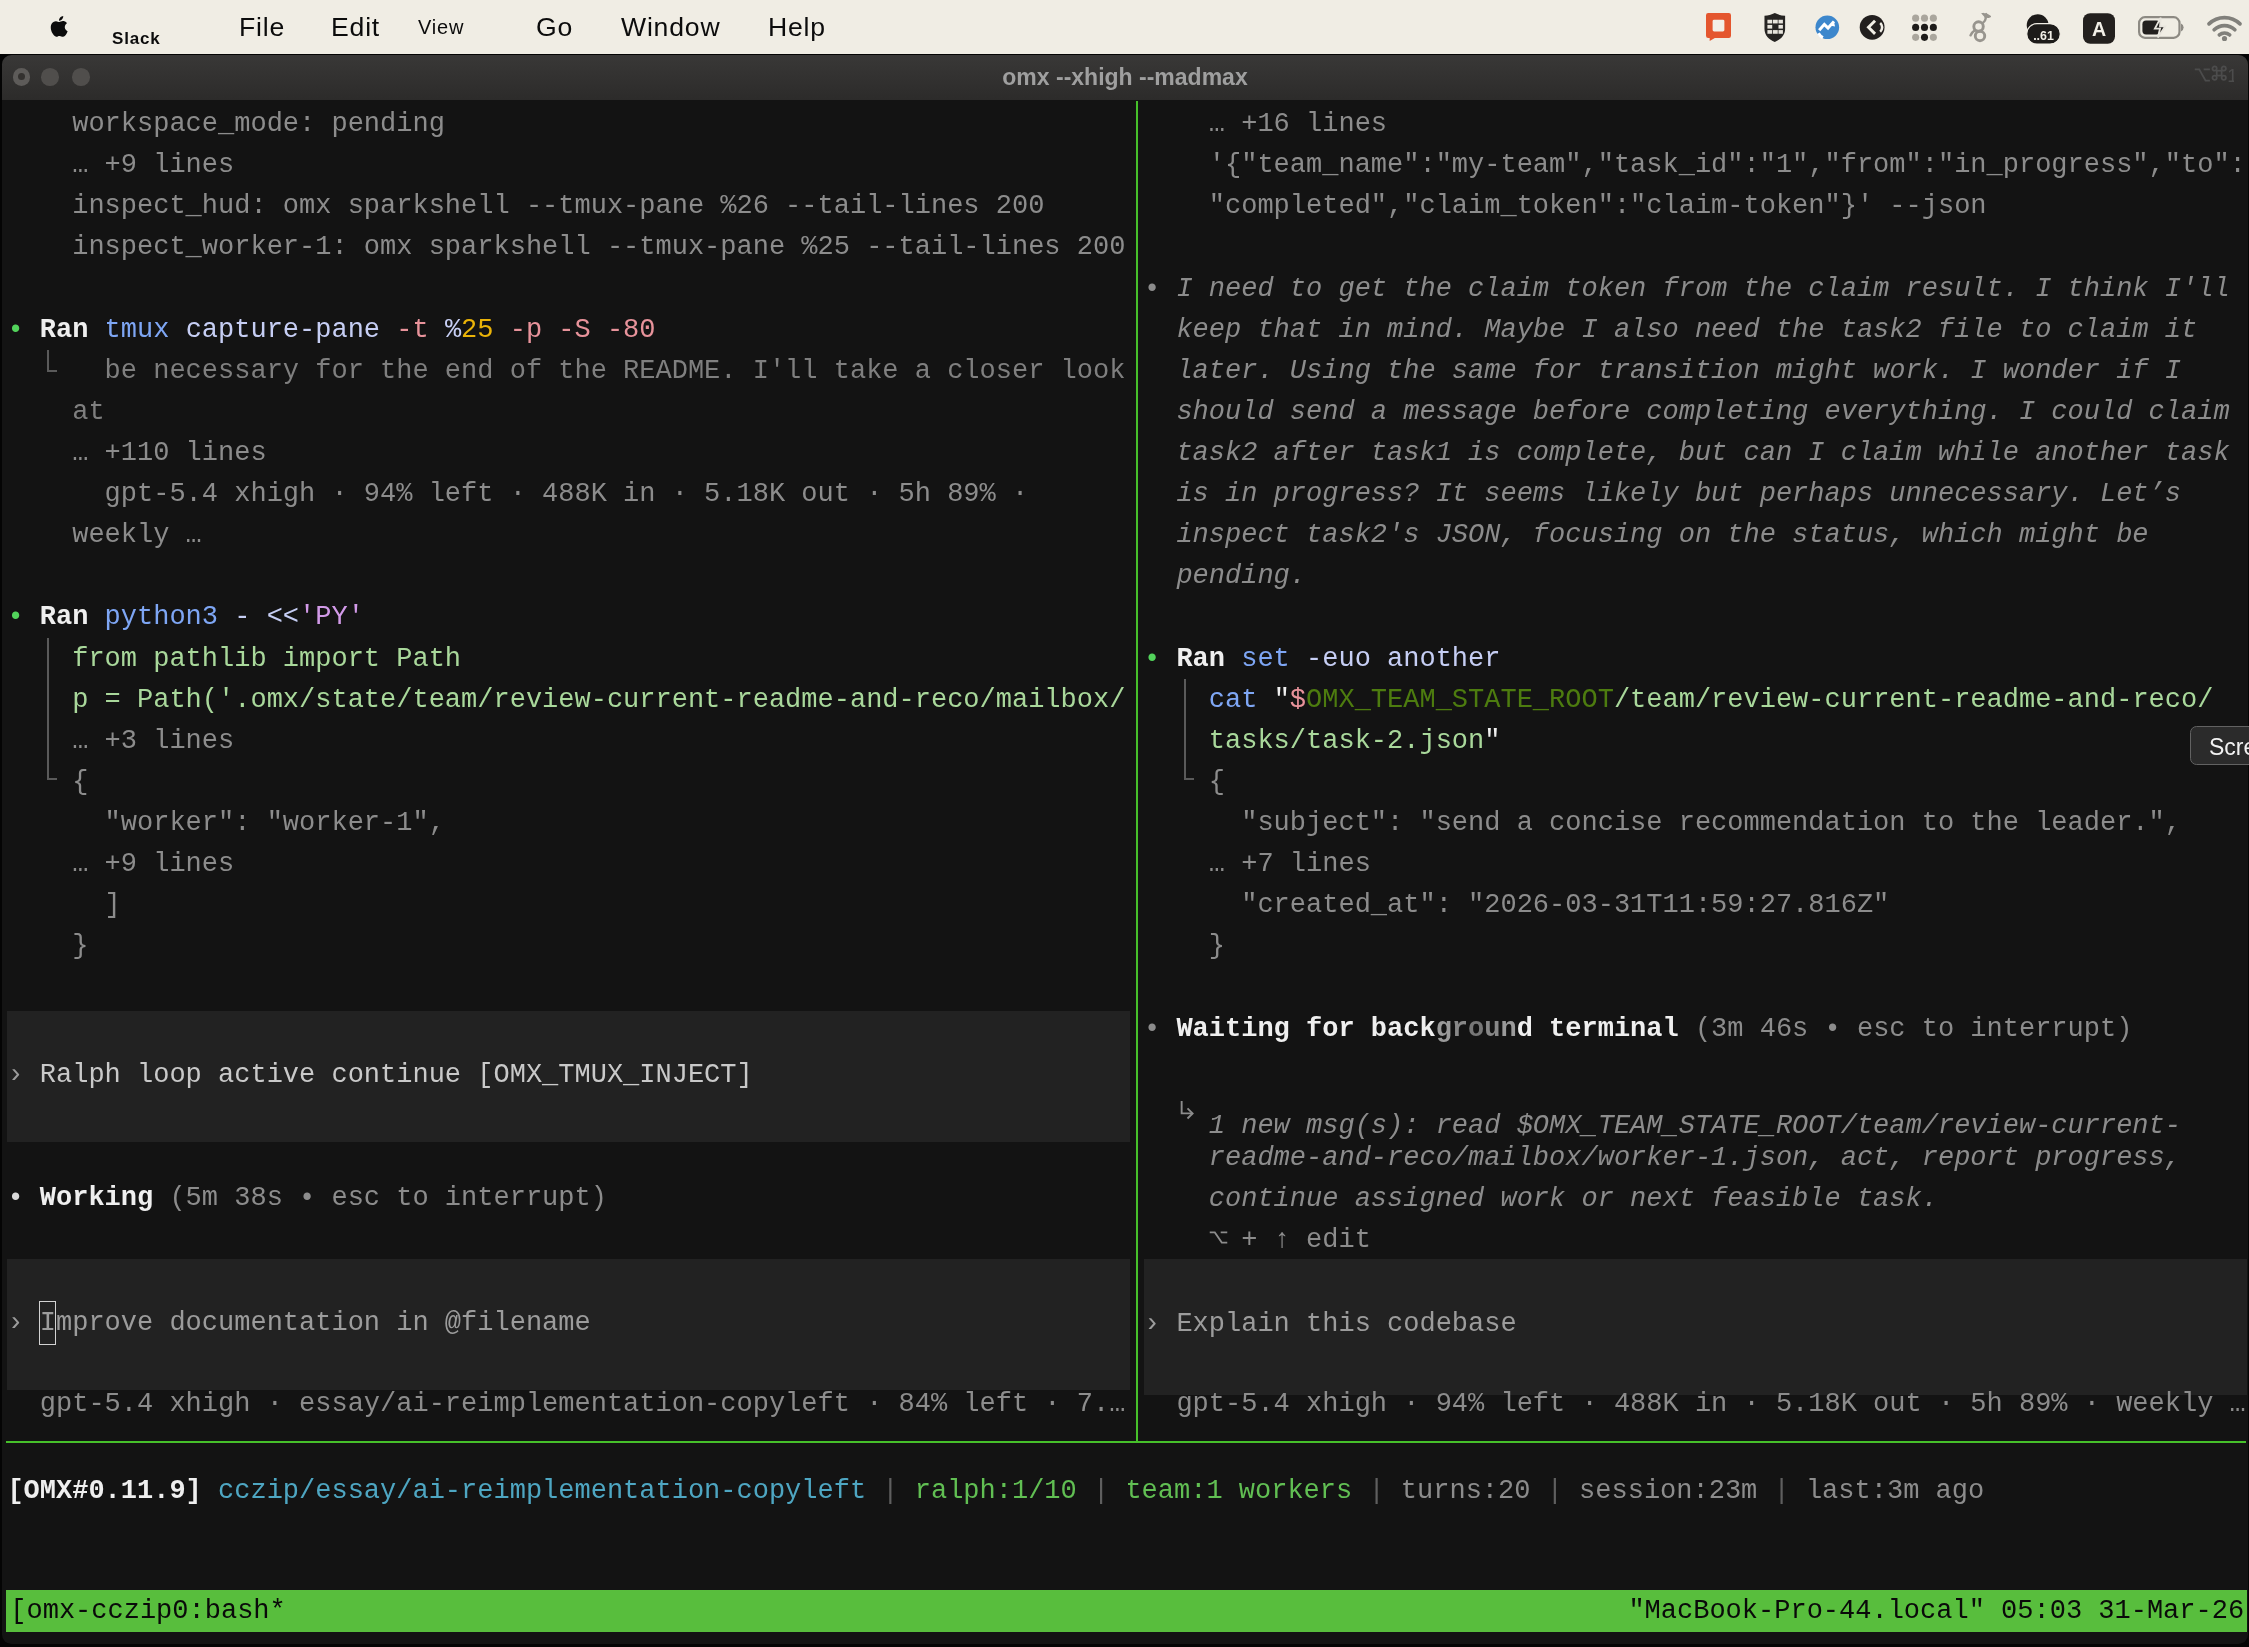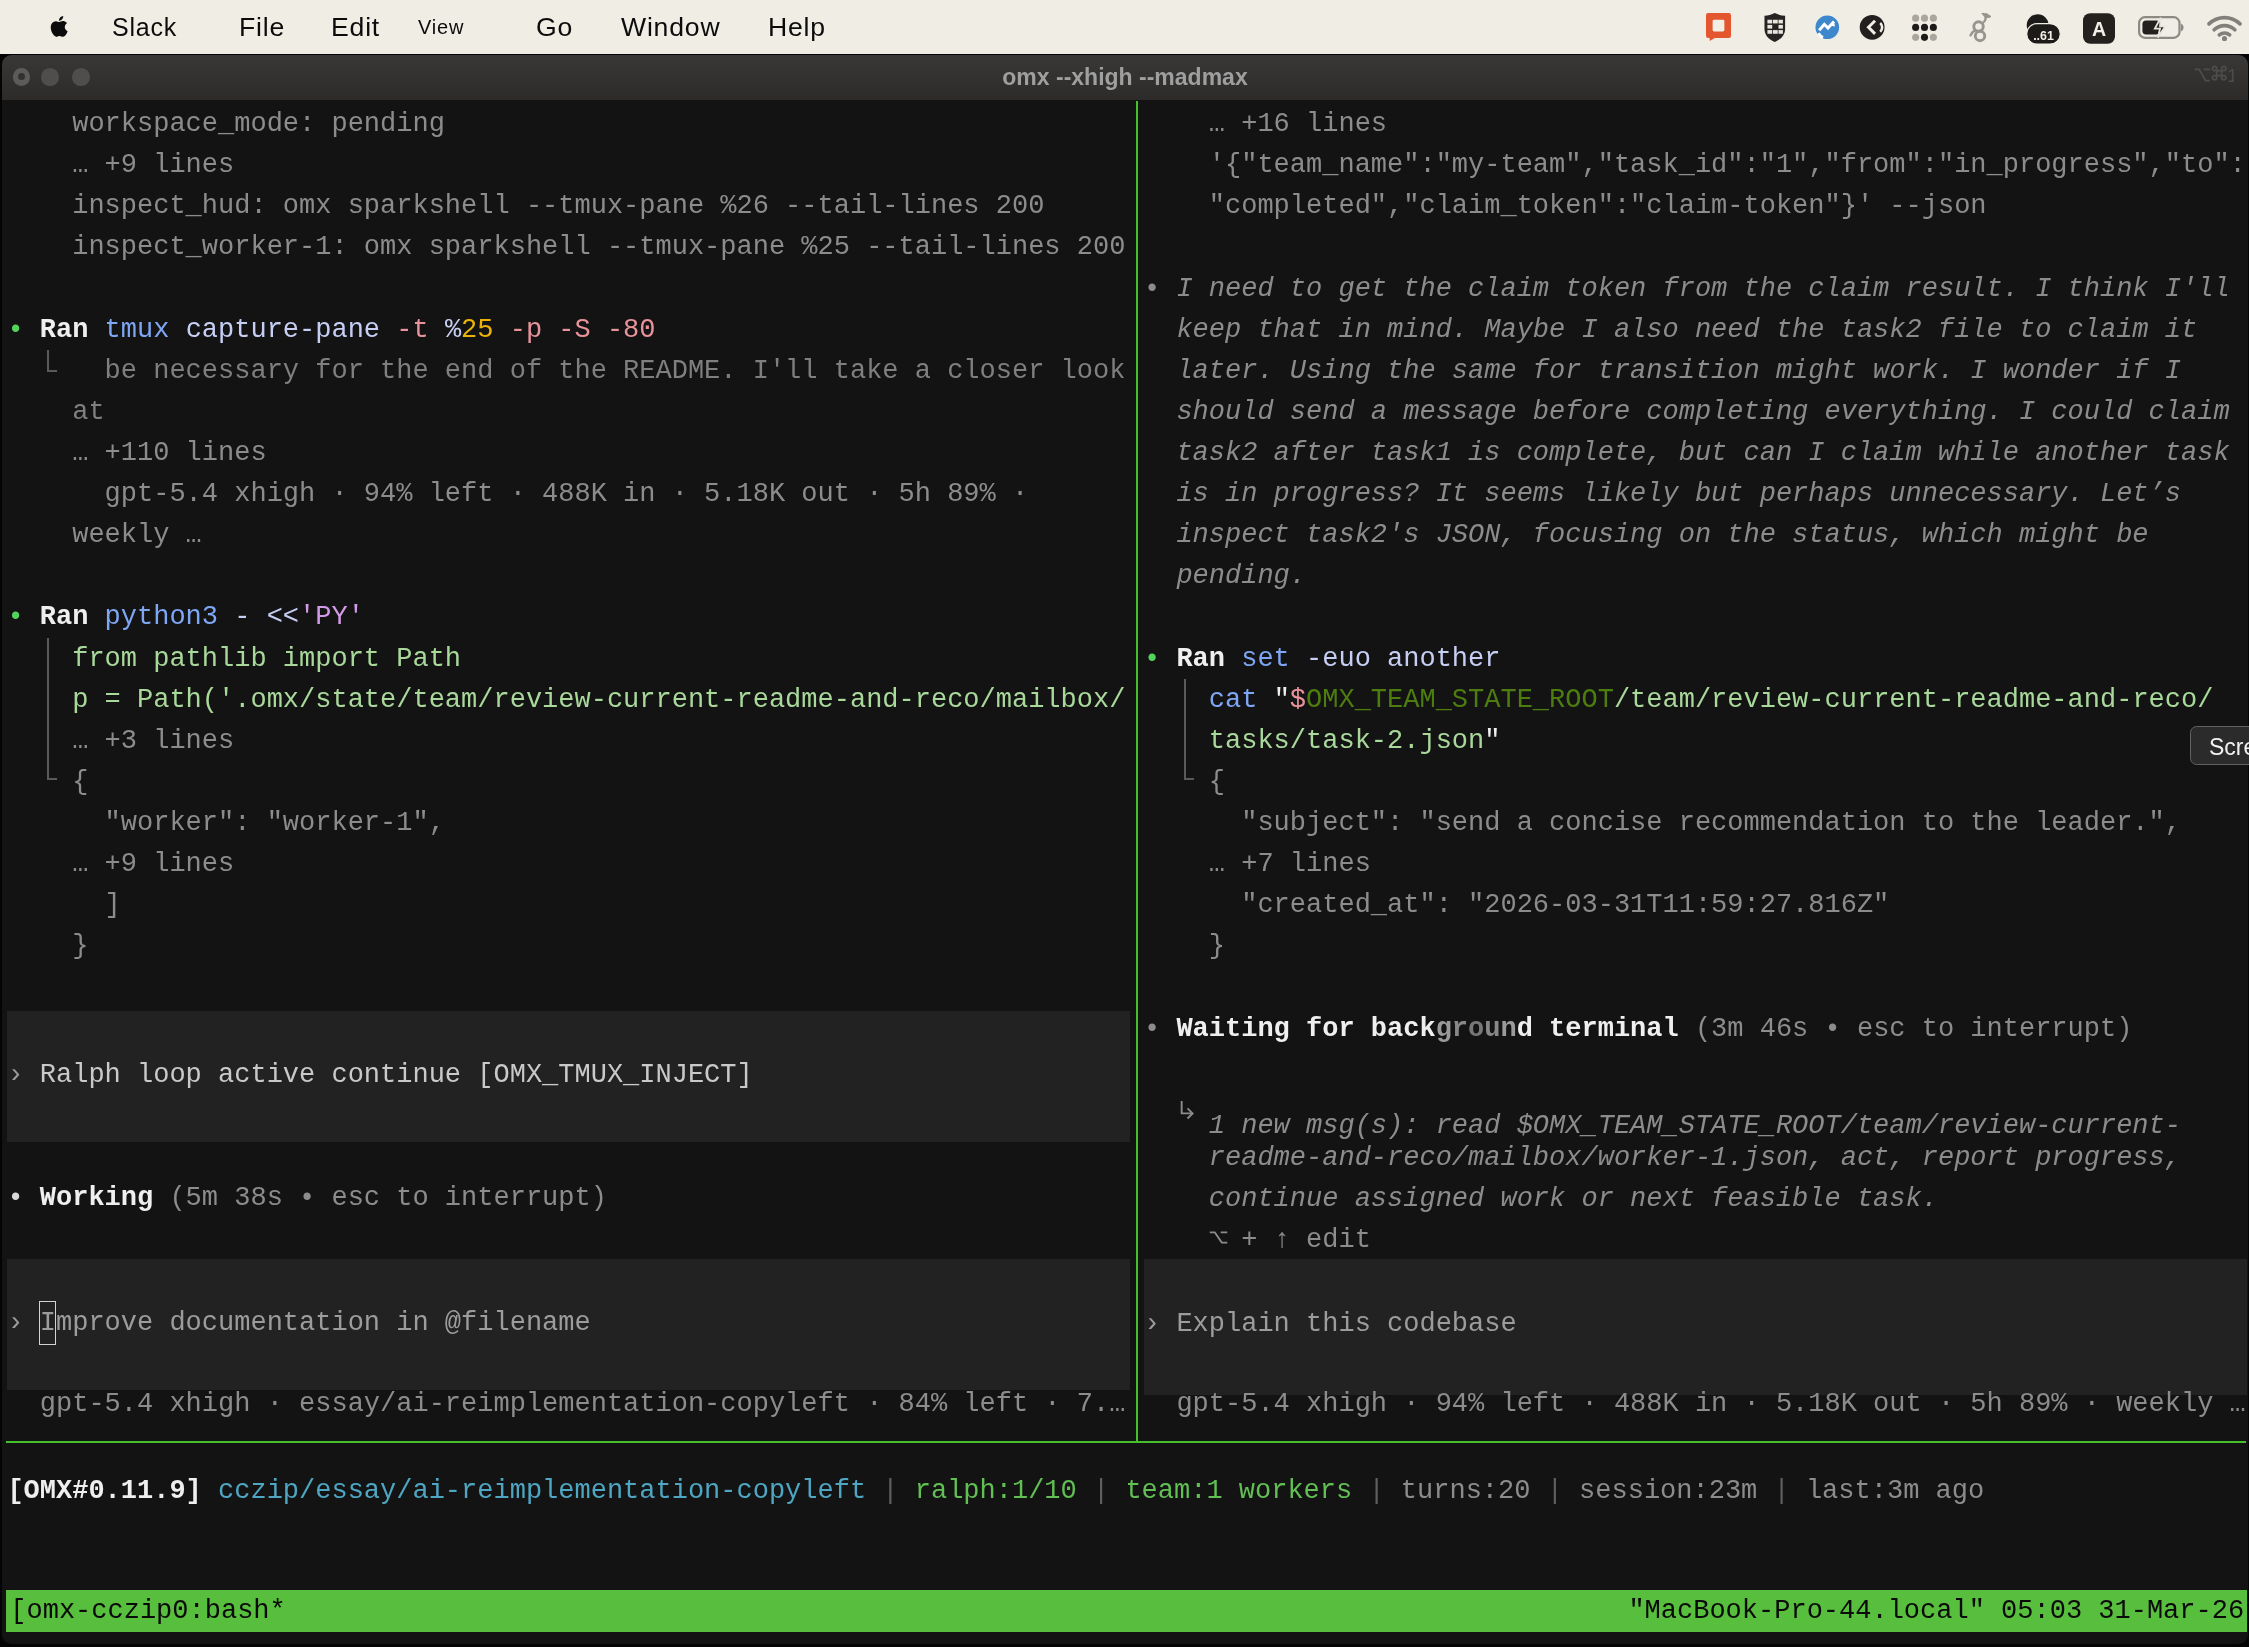--- a/index.html
+++ b/index.html
@@ -27,21 +27,21 @@
 .sep{color:#5f5f5f}
 .sh1{color:#9a9a9a}.sh2{color:#888}.sh3{color:#777}
 .abs{position:absolute}
 </style></head>
 <body>
 
 <div class="abs" style="left:0;top:0;width:2250px;height:54px;background:#f0ede4"></div>
 <svg class="abs" style="left:47px;top:13.3px" width="21.4" height="26.6" viewBox="0 0 29 36">
 <path fill="#0c0c0c" d="M24.1 19.1c0-3.6 2.9-5.3 3-5.4-1.6-2.4-4.2-2.7-5.1-2.8-2.2-.2-4.2 1.3-5.3 1.3-1.1 0-2.8-1.3-4.6-1.2-2.4 0-4.6 1.4-5.8 3.5-2.5 4.3-.6 10.6 1.8 14.1 1.2 1.7 2.6 3.6 4.4 3.5 1.8-.1 2.4-1.1 4.6-1.1 2.1 0 2.7 1.1 4.6 1.1 1.9 0 3.1-1.7 4.3-3.4 1.3-2 1.9-3.9 1.9-4-.1-.1-3.7-1.5-3.8-5.6zM20.5 8.6c1-1.2 1.6-2.8 1.5-4.5-1.4.1-3.2 1-4.2 2.1-.9 1-1.7 2.7-1.5 4.3 1.6.2 3.2-.7 4.2-1.9z"></path>
   </svg>
-<div class="abs" style="left:112px;top:13px;font-size:25px;line-height:29.5px;letter-spacing:0.8px;color:#0c0c0c;font-weight:normal;">Slack</div>
+<div class="abs" style="left:112px;top:24px;font-size:17px;line-height:29.5px;letter-spacing:0.8px;color:#0c0c0c;font-weight:bold;">Slack</div>
 <div class="abs" style="left:239px;top:12.5px;font-size:26.6px;line-height:29.5px;letter-spacing:0.8px;color:#0c0c0c;">File</div>
 <div class="abs" style="left:331px;top:12.5px;font-size:26.6px;line-height:29.5px;letter-spacing:0.8px;color:#0c0c0c;">Edit</div>
 <div class="abs" style="left:418px;top:12.5px;font-size:20px;line-height:29.5px;letter-spacing:0.8px;color:#0c0c0c;">View</div>
 <div class="abs" style="left:536px;top:12.5px;font-size:26.6px;line-height:29.5px;letter-spacing:0.8px;color:#0c0c0c;">Go</div>
 <div class="abs" style="left:621px;top:12.5px;font-size:26.6px;line-height:29.5px;letter-spacing:0.8px;color:#0c0c0c;">Window</div>
 <div class="abs" style="left:768px;top:12.5px;font-size:26.6px;line-height:29.5px;letter-spacing:0.8px;color:#0c0c0c;">Help</div>
 <svg class="abs" style="left:1706px;top:13.3px" width="25" height="28" viewBox="0 0 34 38">
 <path fill="#e4562e" d="M3 0h28a3 3 0 0 1 3 3v28a3 3 0 0 1-3 3h-19l-7 4v-4H3a3 3 0 0 1-3-3V3a3 3 0 0 1 3-3z"></path>
 <rect x="9" y="9" width="16" height="16" rx="2" fill="#f2efe7"></rect>
   </svg>

